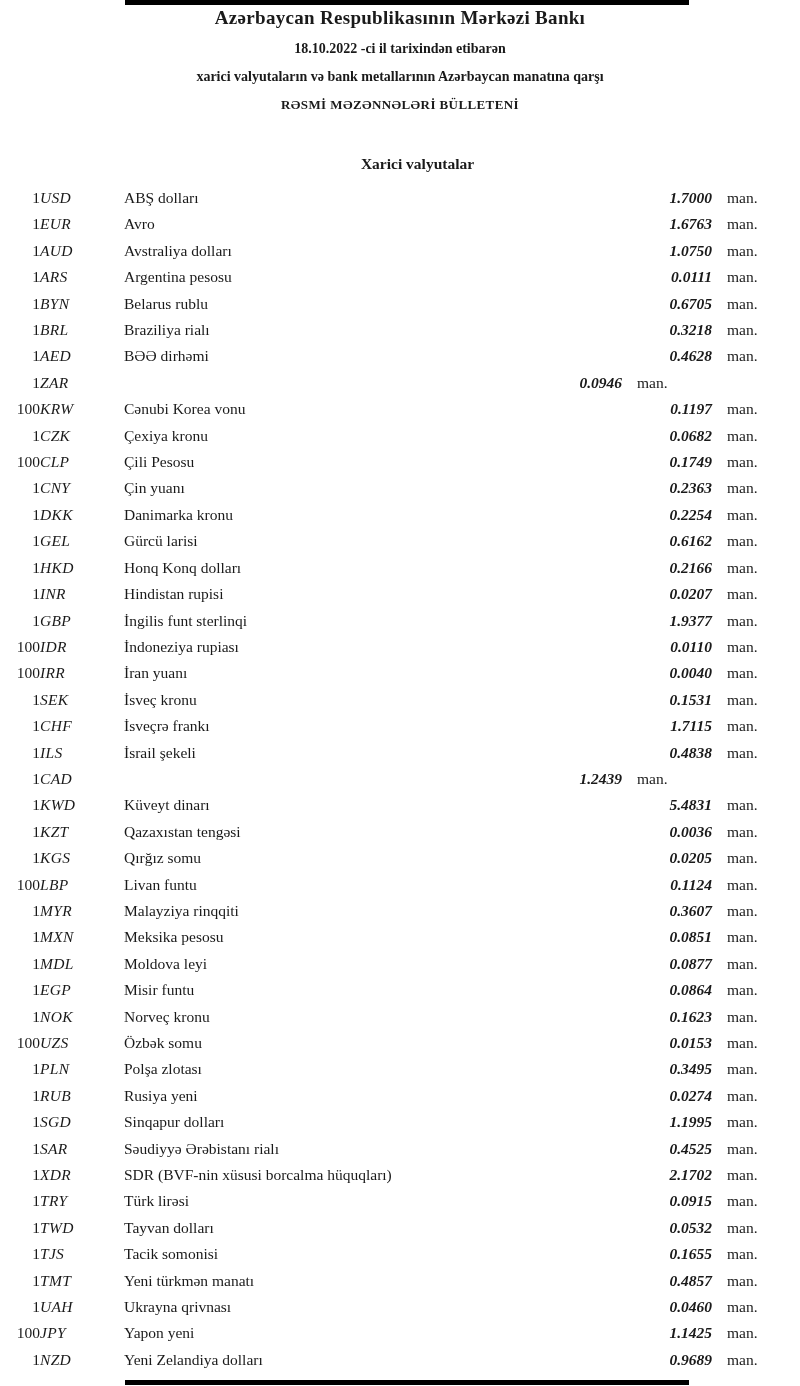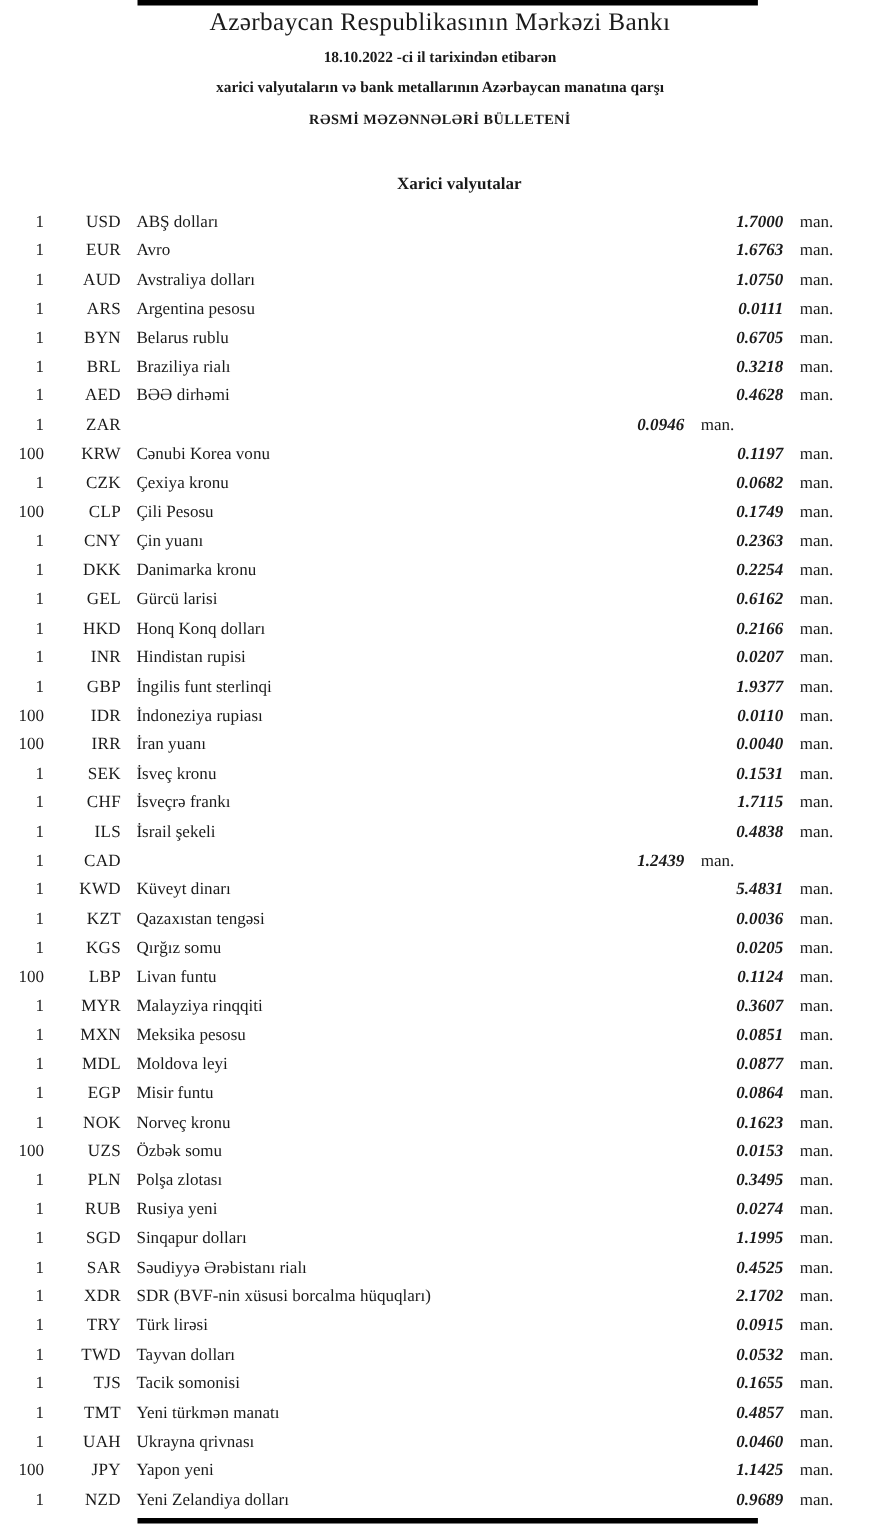--- a/index.html
+++ b/index.html
@@ -24,22 +24,22 @@
     background: #000000;
   }
   .edge-bar.top { top: 0; }
   .edge-bar.bottom { bottom: 1px; }
 
   .header {
     text-align: center;
     padding-top: 7px;
   }
   .title {
-    font-size: 23px;
-    font-weight: normal;
+    font-size: 19px;
+    font-weight: bold;
     letter-spacing: 0.3px;
   }
   .subline {
     font-size: 14px;
     font-weight: bold;
     margin-top: 12px;
   }
   .subline.caps {
     font-size: 13px;
     letter-spacing: 0.4px;
@@ -60,22 +60,23 @@
     display: grid;
     grid-template-columns: 40px 70px 1fr 90px 56px;
     align-items: baseline;
     line-height: 26.4px;
     font-size: 15.5px;
   }
   .row .qty {
     text-align: right;
   }
   .row .code {
-    text-align: right;
+    text-align: left;
     letter-spacing: 0.3px;
+    font-style: italic;
   }
   .row .name {
     padding-left: 14px;
     text-align: left;
     white-space: nowrap;
   }
   .row .rate {
     text-align: right;
     font-weight: bold;
     font-style: italic;

